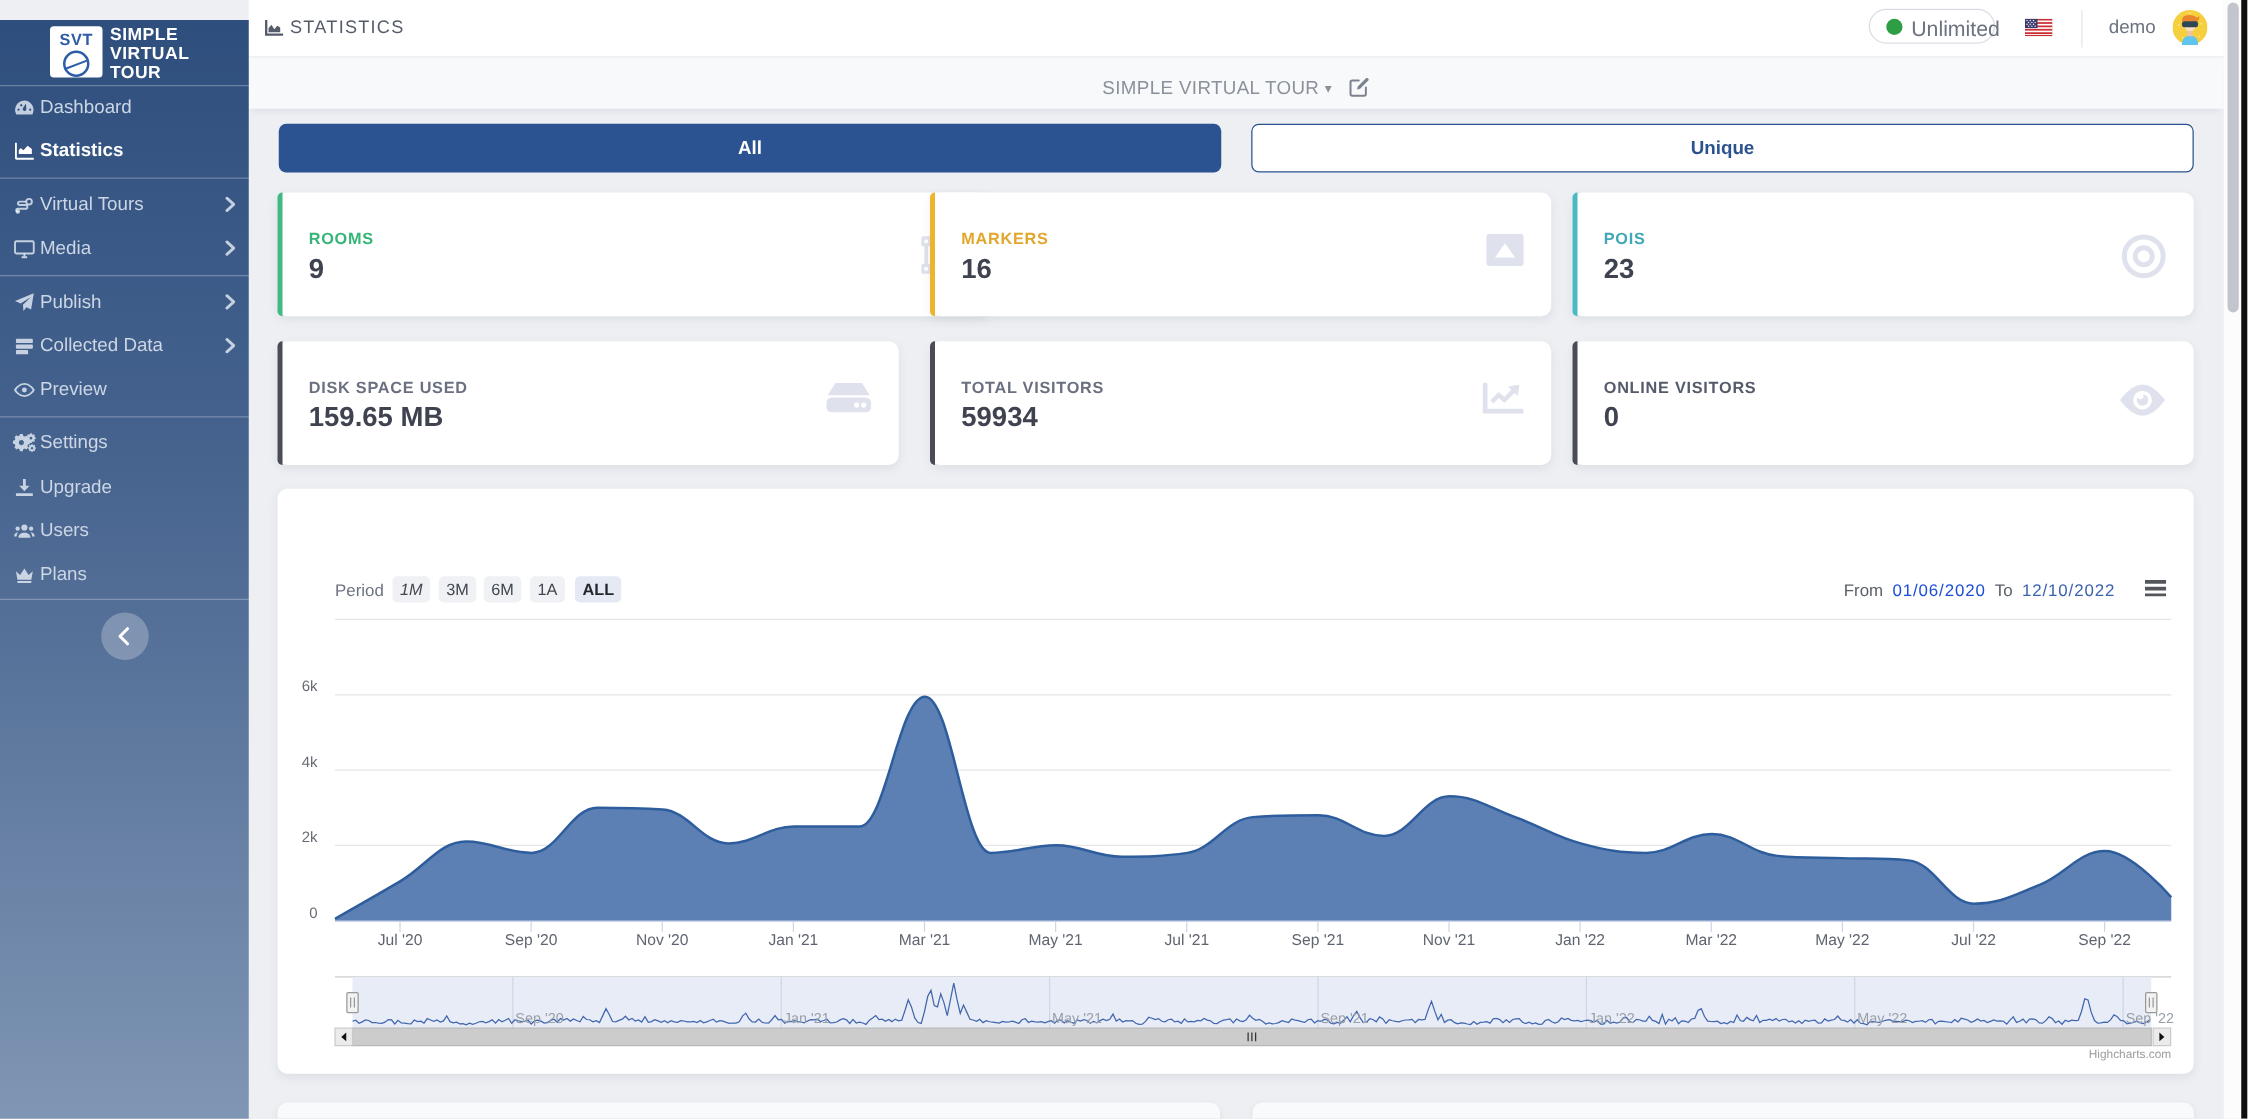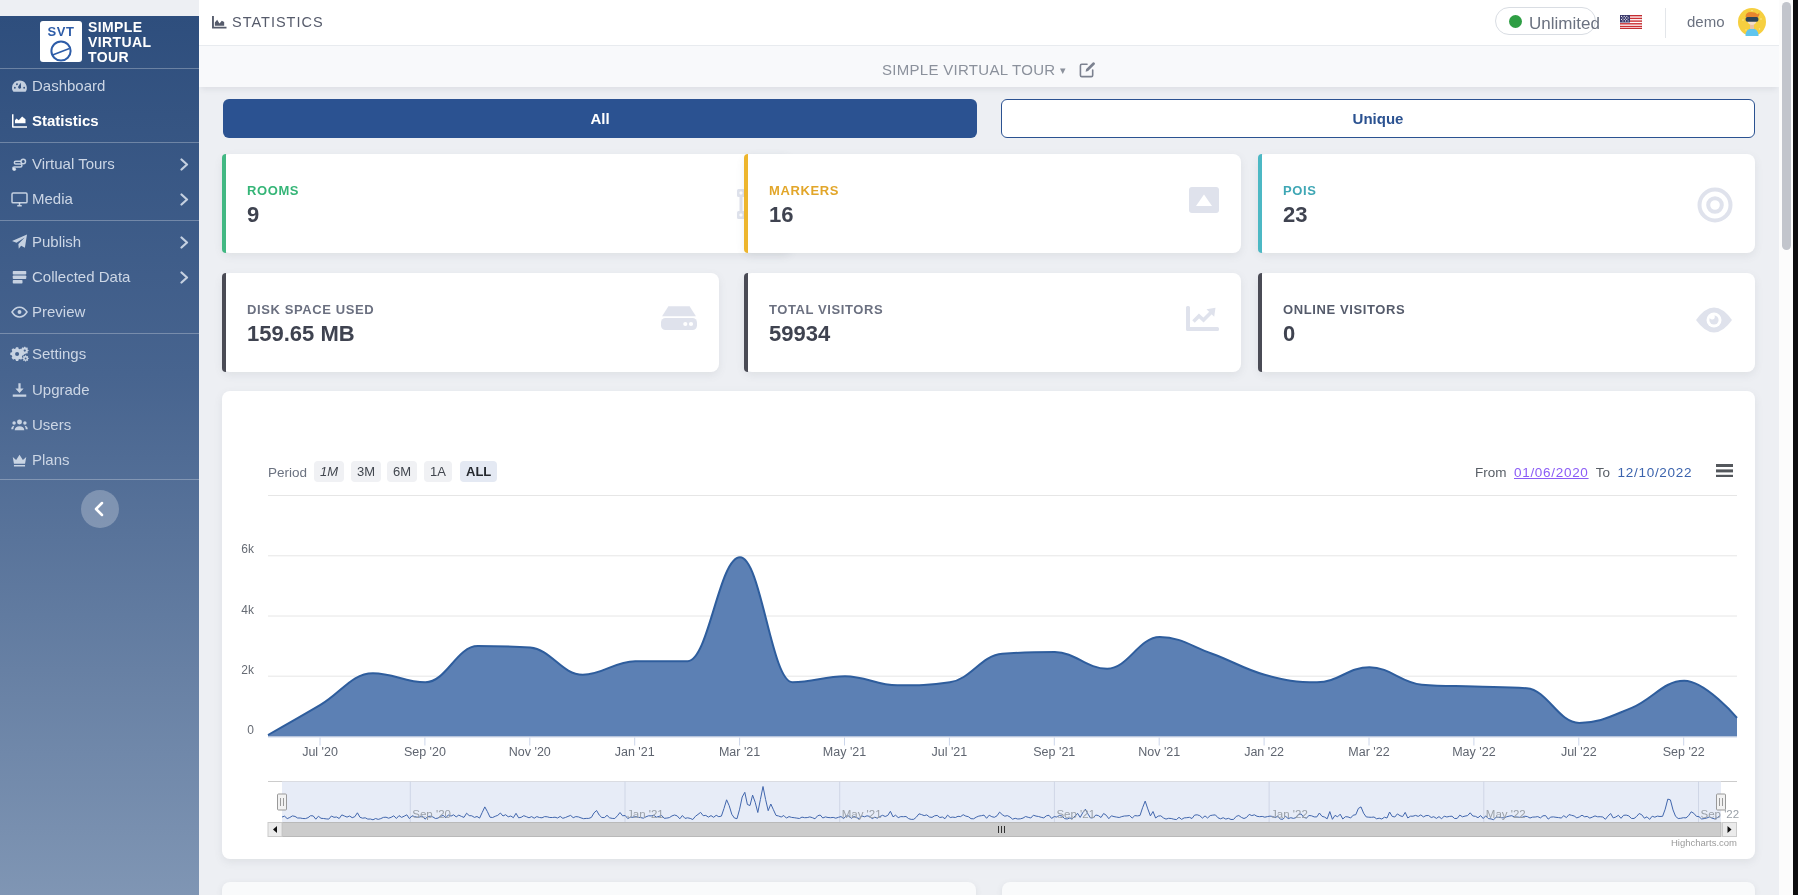--- a/index.html
+++ b/index.html
@@ -318,21 +318,21 @@
       </svg></span>
   </div>
 
 <div id="chartcard" class="abs">
   <div style="position:absolute;left:46px;top:74px;font-size:13.5px;color:#6b7280;">Period</div>
   <div class="pbtn" style="left:92px;font-style:italic;">1M</div>
   <div class="pbtn" style="left:129px;">3M</div>
   <div class="pbtn" style="left:165px;">6M</div>
   <div class="pbtn" style="left:202px;">1A</div>
   <div class="pbtn sel" style="left:238px;">ALL</div>
-  <div style="position:absolute;left:1253px;top:74px;font-size:13.5px;color:#585e66;">From&nbsp; <span style="color:#8b5cf6;letter-spacing:0.7px;text-decoration:underline;">01/06/2020</span>&nbsp; To&nbsp; <span style="color:#3b63ad;letter-spacing:0.7px;">12/10/2022</span></div>
+  <div style="position:absolute;left:1253px;top:74px;font-size:13.5px;color:#585e66;">From&nbsp; <span style="color:#1d4ed8;letter-spacing:0.7px;">01/06/2020</span>&nbsp; To&nbsp; <span style="color:#3b63ad;letter-spacing:0.7px;">12/10/2022</span></div>
   <svg style="position:absolute;left:1494px;top:73px" width="17" height="13" viewBox="0 0 17 13">
     <rect y="0" width="17" height="3" fill="#53575c"></rect>
       <rect y="5.4" width="17" height="3" fill="#53575c"></rect>
       <rect y="10.8" width="17" height="3" fill="#53575c"></rect>
   </svg>
   <svg style="position:absolute;left:0;top:49px" width="1531" height="419" viewBox="0 0 1531 419">
 <line x1="46.0" y1="296.5" x2="1515.0" y2="296.5" stroke="#e6e6e6" stroke-width="1"></line>
 <line x1="46.0" y1="236.2" x2="1515.0" y2="236.2" stroke="#e6e6e6" stroke-width="1"></line>
 <line x1="46.0" y1="176.0" x2="1515.0" y2="176.0" stroke="#e6e6e6" stroke-width="1"></line>
 <line x1="46.0" y1="115.8" x2="1515.0" y2="115.8" stroke="#e6e6e6" stroke-width="1"></line>

